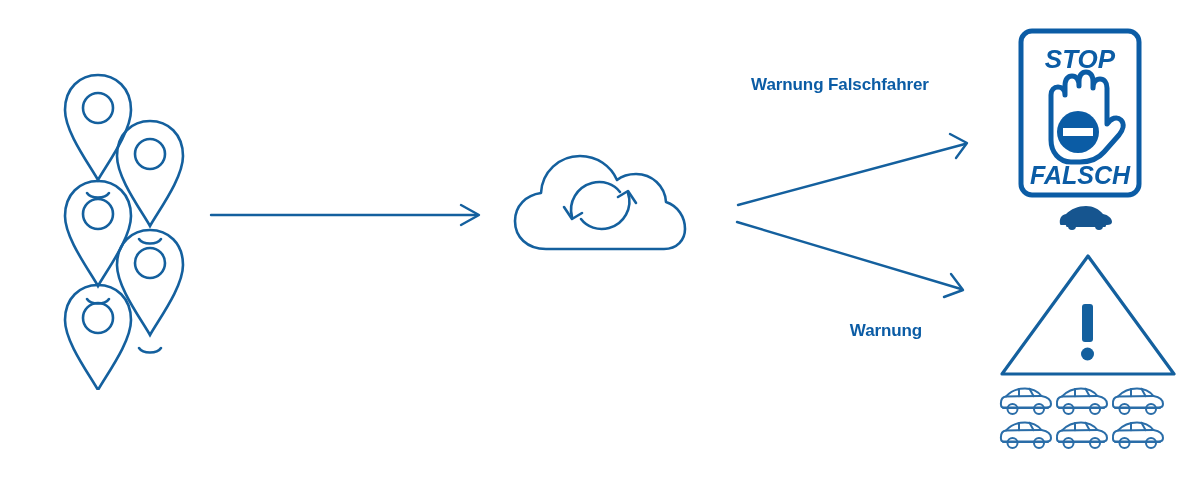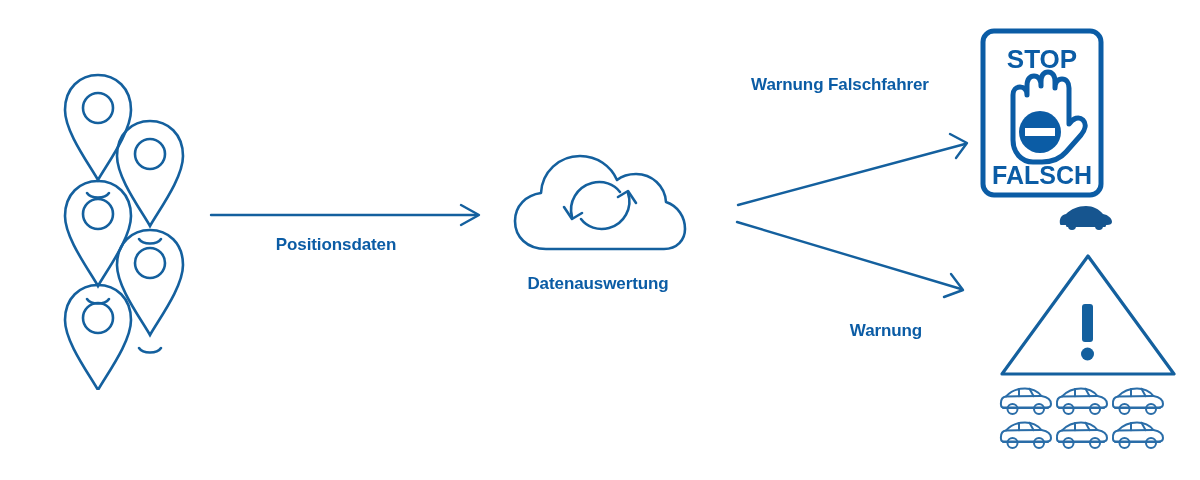--- a/index.html
+++ b/index.html
@@ -78,21 +78,20 @@
       </g>
     </svg>
   </div>
 
   <div class="abs" style="left:205px; top:200px; width:290px; height:30px;">
     <svg width="290" height="30" viewBox="0 0 290 30" fill="none" aria-hidden="true">
       <path d="M6 15 L272 15" stroke="#14609e" stroke-width="2.4" stroke-linecap="round"></path>
       <path d="M256 5 L274 15 L256 25" stroke="#14609e" stroke-width="2.4" fill="none" stroke-linecap="round" stroke-linejoin="round"></path>
     </svg>
   </div>
-  <div class="lbl center" style="left:336px; top:234px;">Positionsdaten</div>
 
   <div class="abs" style="left:510px; top:145px; width:180px; height:125px;">
     <svg width="180" height="125" viewBox="0 0 180 125" fill="none" aria-hidden="true">
       <g stroke="#14609e" stroke-width="2.6" fill="none" stroke-linecap="round" stroke-linejoin="round">
 
         <path d="M36 104
                  C17 104 5 92 5 76
                  C5 61 16 50 31 48
                  C32 27 49 11 70 11
                  C87 11 101 21 107 35
@@ -102,21 +101,20 @@
                  C175 95 167 104 154 104
                  Z"></path>
 
         <path d="M62 72 C58 57 67 42 82 38 C93 35 104 39 110 47"></path>
         <path d="M54 62 L62 74 L72 68"></path>
         <path d="M118 48 C123 63 114 79 99 83 C88 86 77 82 71 74"></path>
         <path d="M126 58 L118 46 L108 52"></path>
       </g>
     </svg>
   </div>
-  <div class="lbl center" style="left:598px; top:273px;">Datenauswertung</div>
 
   <div class="abs" style="left:725px; top:125px; width:260px; height:185px;">
     <svg width="260" height="185" viewBox="0 0 260 185" fill="none" aria-hidden="true">
       <g stroke="#14609e" stroke-width="2.4" fill="none" stroke-linecap="round" stroke-linejoin="round">
 
         <g>
           <path d="M13 80 L240 19"></path>
           <path d="M225 9 L242 18 L231 33"></path>
         </g>
 
@@ -127,21 +125,21 @@
       </g>
     </svg>
   </div>
 
   <div class="lbl center" style="left:840px; top:74px;">Warnung Falschfahrer</div>
 
   <div class="lbl two-line" style="left:753px; top:320px; width:266px;">
     <div>Warnung</div>
   </div>
 
-  <div class="abs" style="left:980px; top:28px; width:128px; height:172px;">
+  <div class="abs" style="left:1018px; top:28px; width:128px; height:172px;font-style:italic;">
     <svg width="128" height="172" viewBox="0 0 128 172" fill="none" aria-hidden="true">
       <g>
 
         <rect x="3" y="3" width="118" height="164" rx="11" ry="11" fill="#ffffff" stroke="#0b5ca5" stroke-width="5"></rect>
 
         <text x="62" y="40" text-anchor="middle" font-family="Liberation Sans, sans-serif" font-size="26" font-weight="bold" fill="#0b5ca5">STOP</text>
 
         <g fill="none" stroke="#0b5ca5" stroke-width="5" stroke-linecap="round" stroke-linejoin="round">
           <path d="M33 101
                    L33 67

